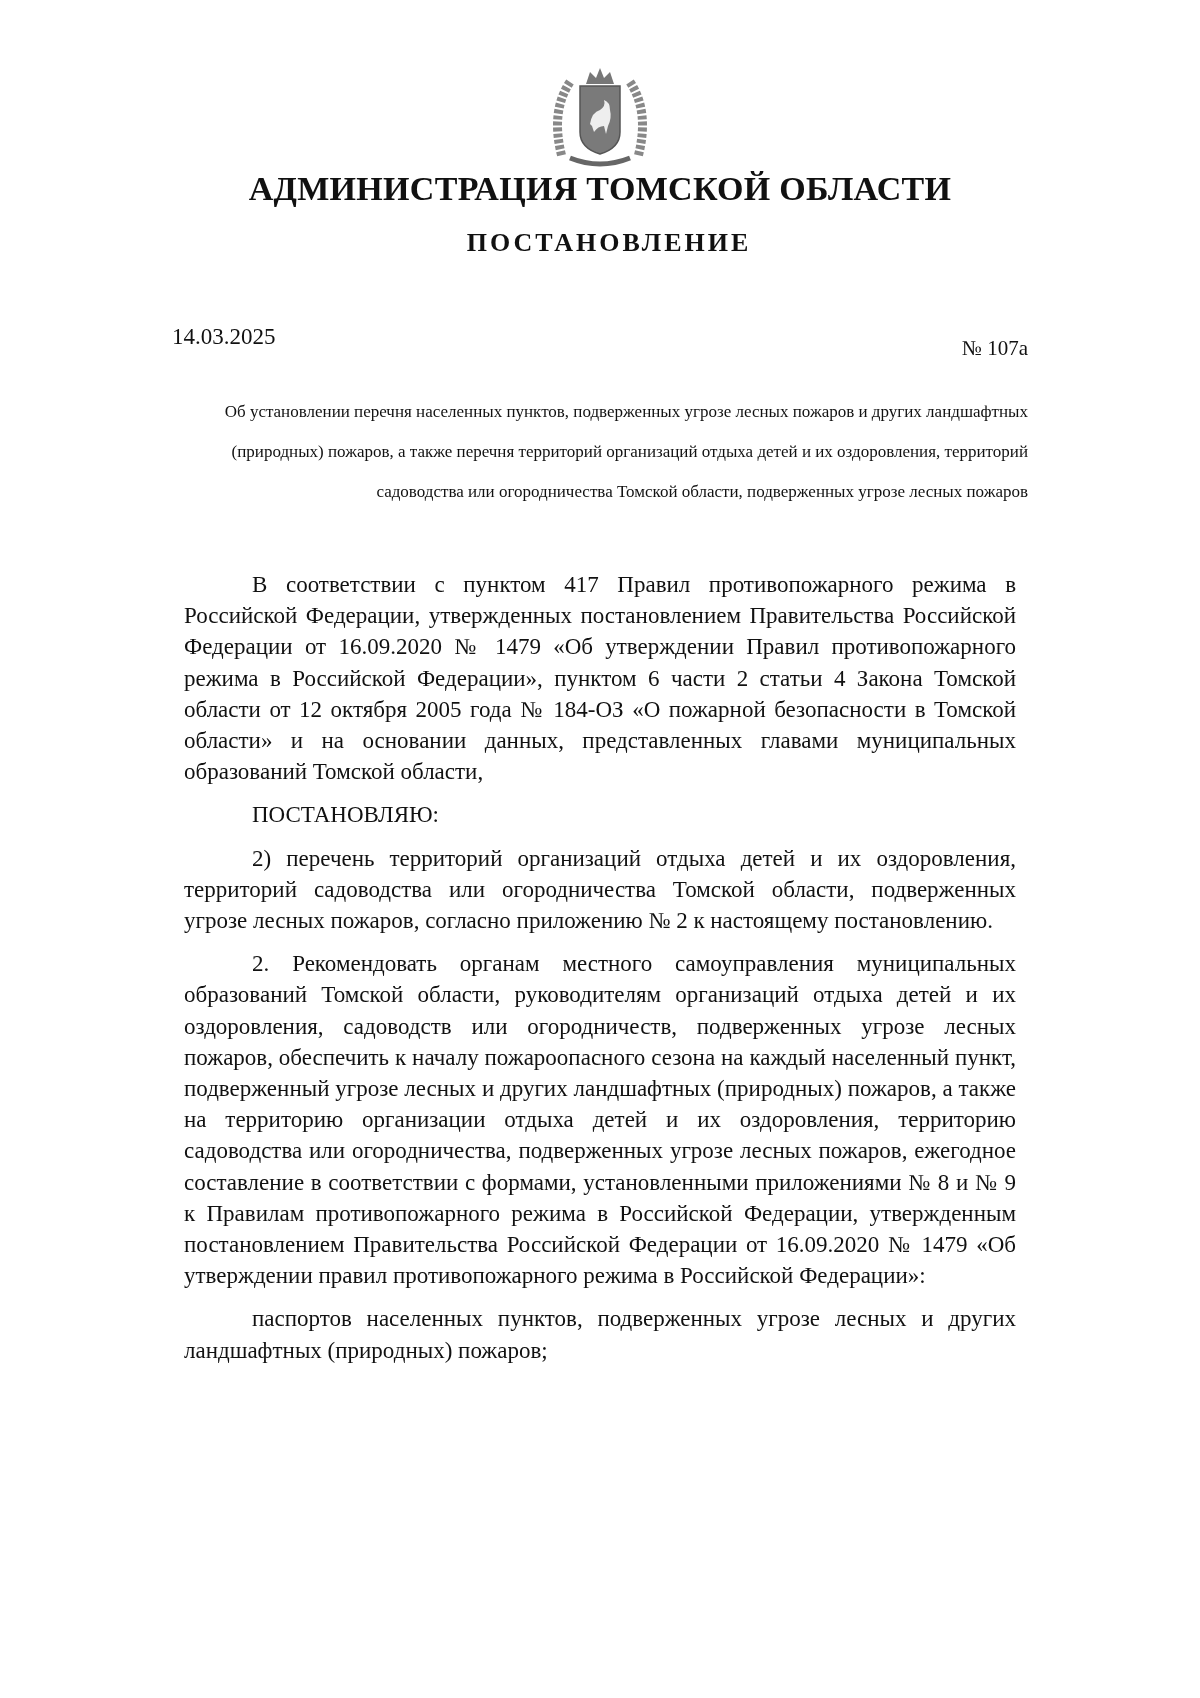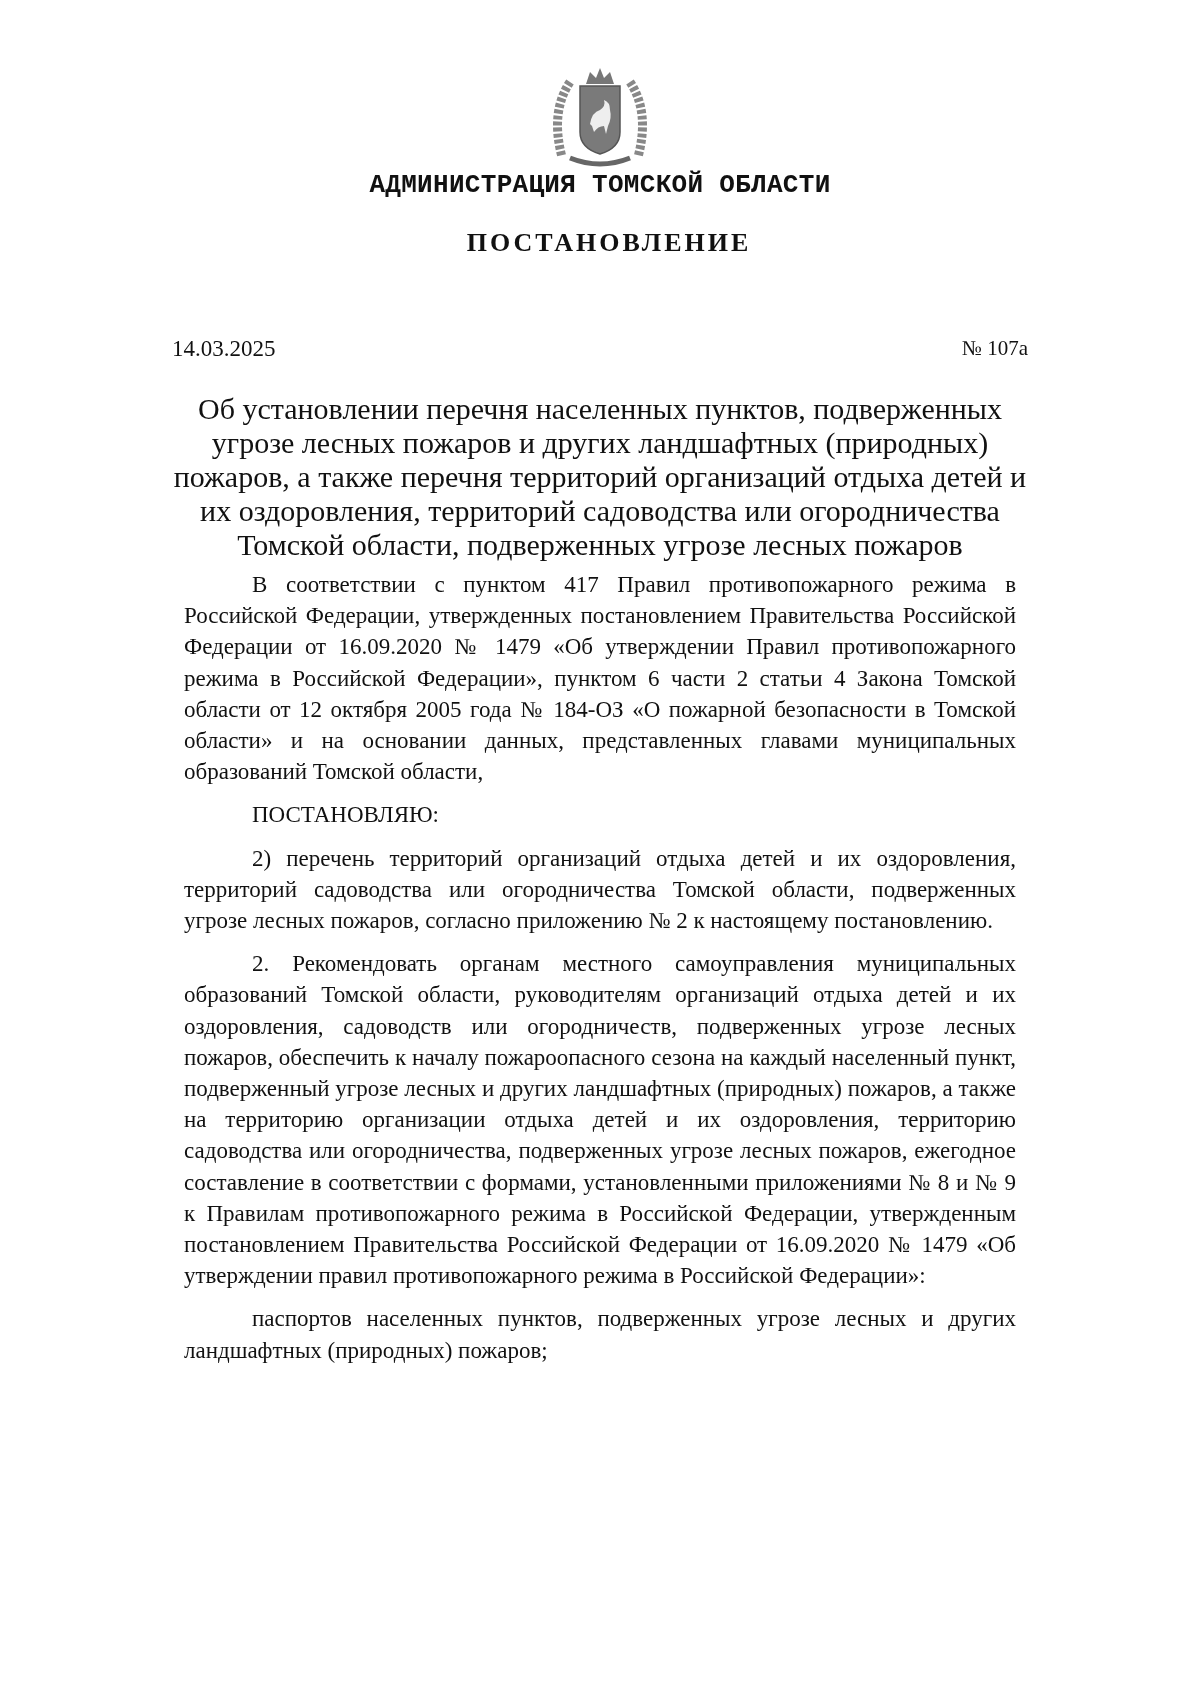--- a/index.html
+++ b/index.html
@@ -1,26 +1,26 @@
 <!DOCTYPE html>
 <html><head>
 <meta charset="utf-8">
 <style>
   html, body { margin: 0; padding: 0; background: #ffffff; }
   body { width: 1200px; height: 1698px; position: relative; overflow: hidden;
          font-family: "Liberation Serif", "DejaVu Serif", serif; color: #111; }
   .emblem { position: absolute; left: 540px; top: 62px; width: 120px; height: 110px; }
   .org { position: absolute; left: 0; width: 1200px; top: 170px; text-align: center;
-         font-size: 26px; font-weight: bold; letter-spacing: 0.3px; font-family: Liberation Mono, monospace; }
+         font-size: 34px; font-weight: bold; letter-spacing: 0.3px; }
   .doctype { position: absolute; left: 0; width: 1200px; top: 228px; text-align: center;
              font-size: 26px; font-weight: bold; letter-spacing: 3px; padding-left: 9px; }
-  .date { position: absolute; left: 172px; top: 336px; font-size: 23px; }
+  .date { position: absolute; left: 172px; top: 324px; font-size: 23px; }
   .num { position: absolute; right: 172px; top: 336px; font-size: 21px; }
-  .title { position: absolute; left: 172px; width: 856px; top: 392px; text-align: center;
-           font-size: 30px; line-height: 34px; }
+  .title { position: absolute; left: 172px; width: 856px; top: 392px; text-align: right;
+           font-size: 17px; line-height: 40px; }
   .body { position: absolute; left: 172px; width: 856px; top: 557px;
           font-size: 23px; line-height: 31.2px; }
   .body p { margin: 12px; text-align: justify; text-indent: 68px; }
 </style>
 </head>
 <body>
 
 <div class="emblem">
   <svg width="120" height="110" viewBox="0 0 120 110">
 

